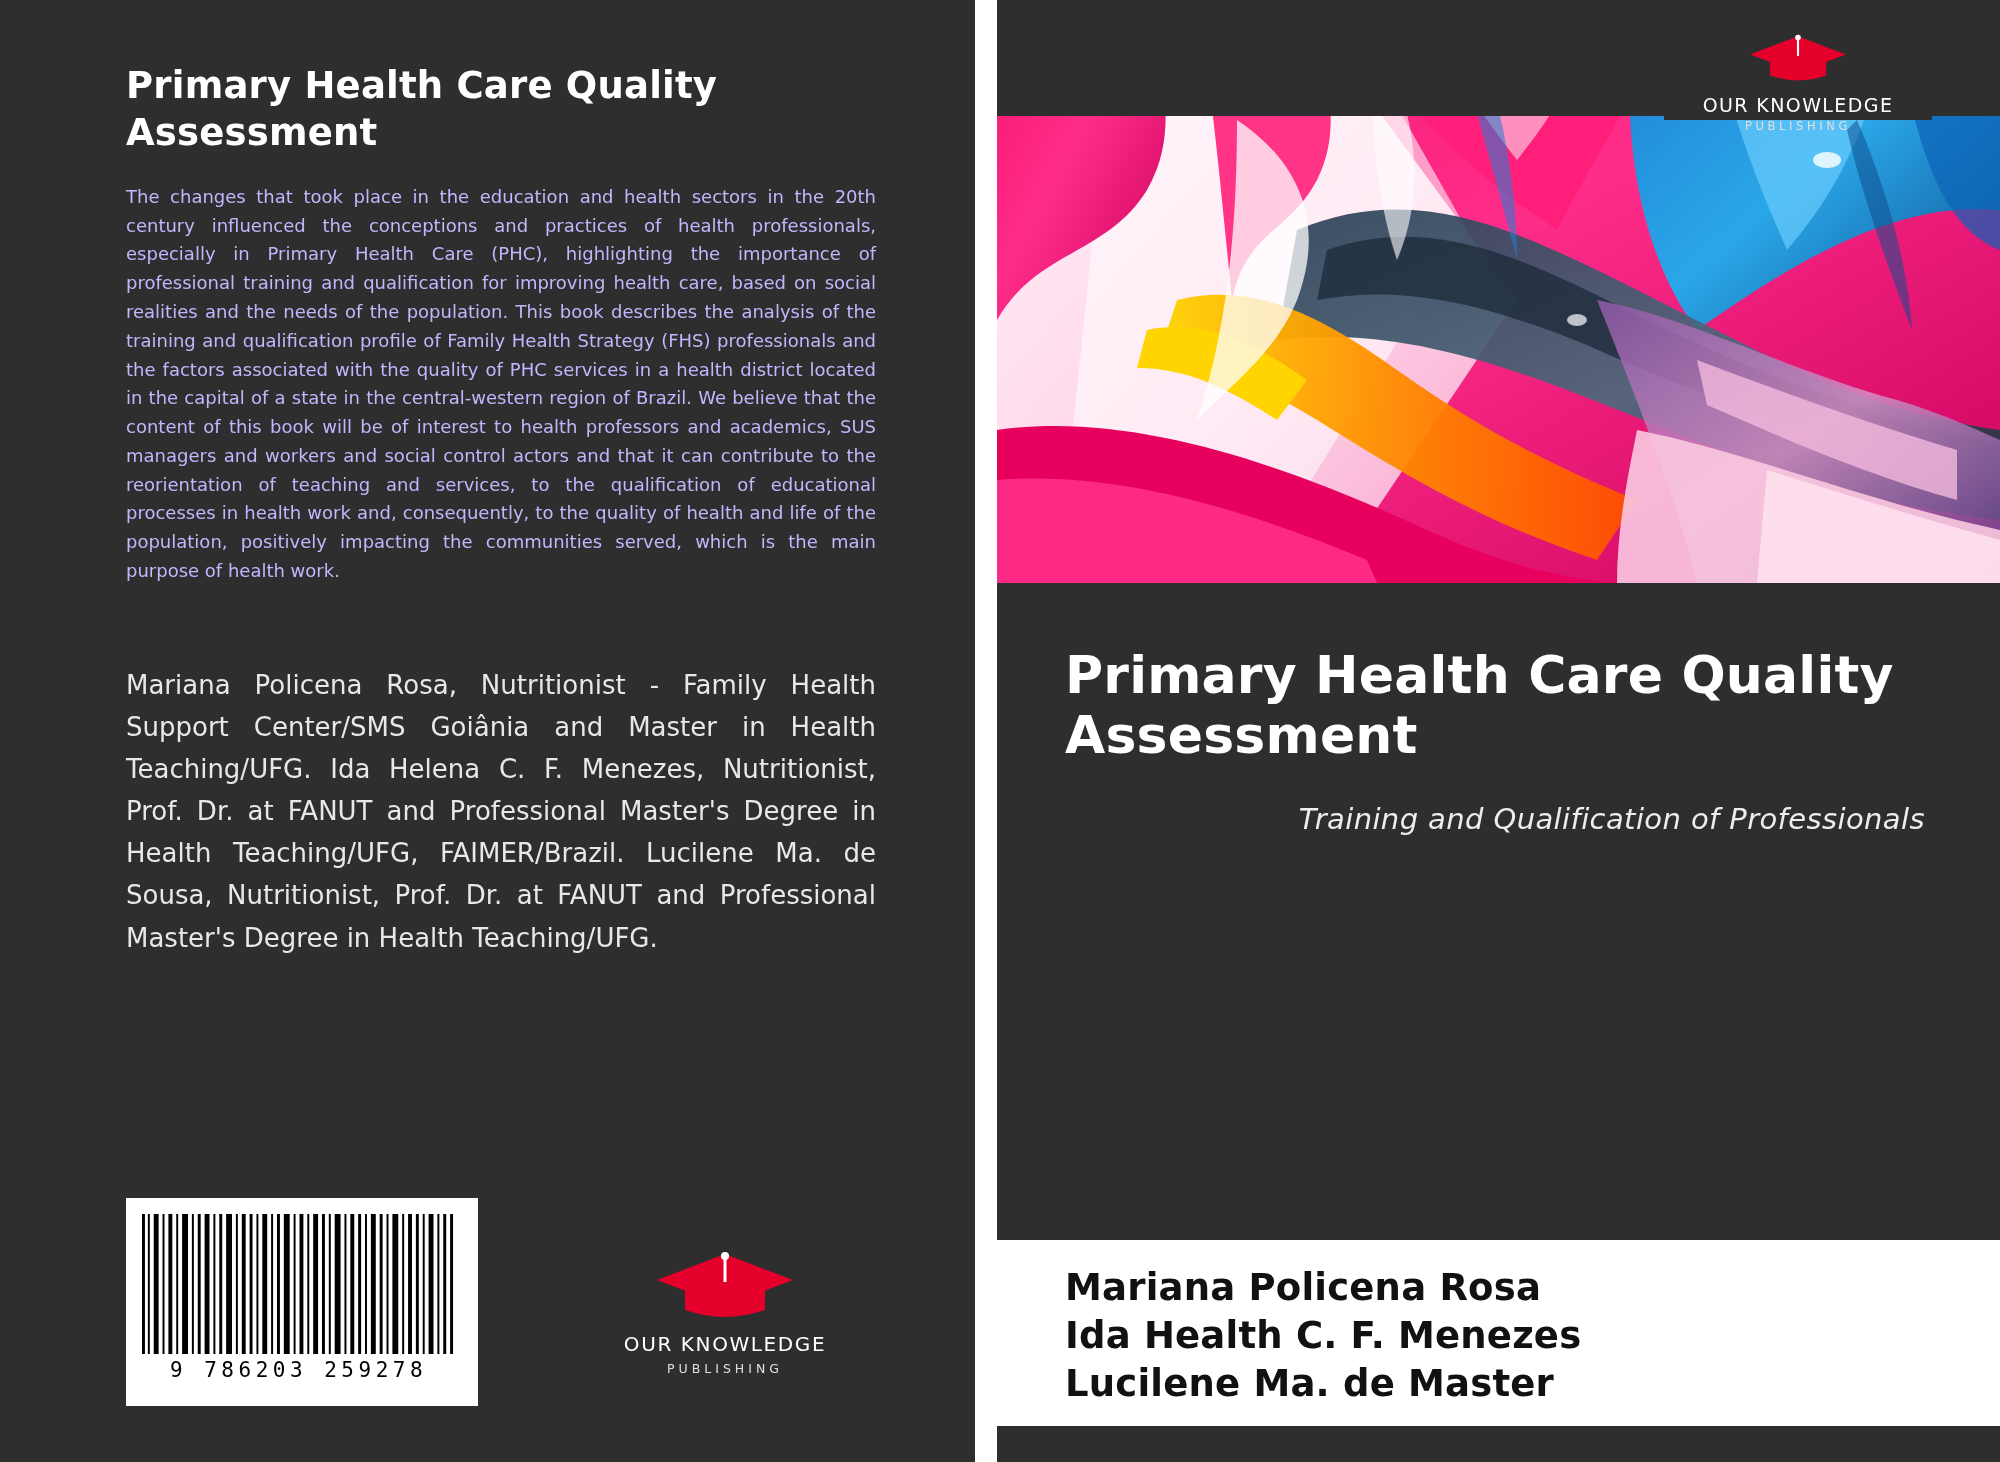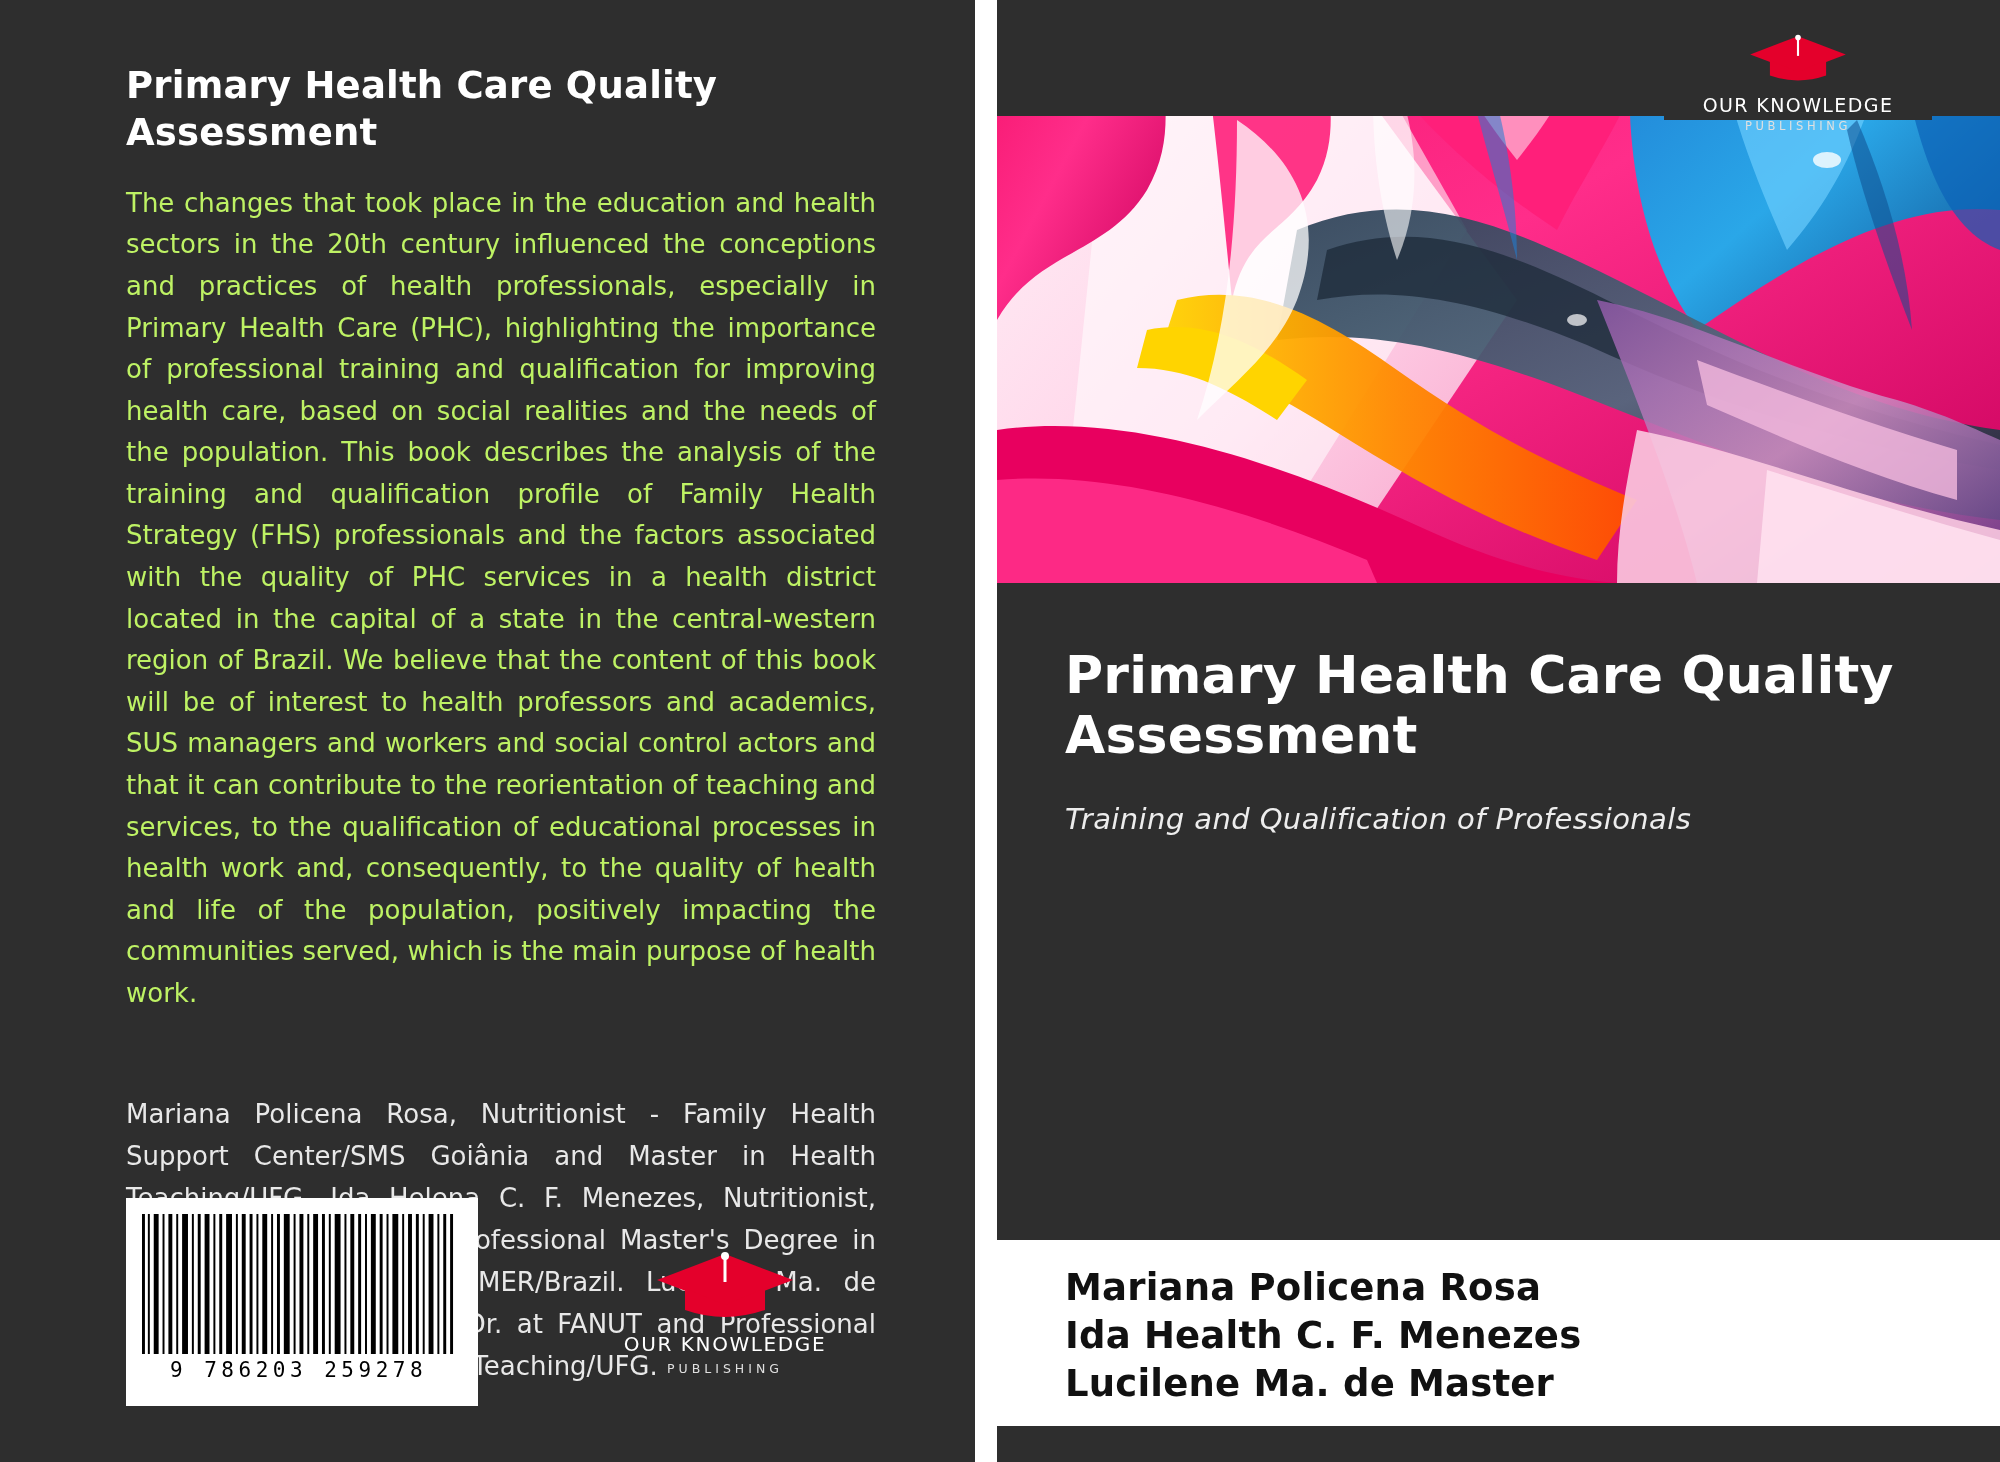--- a/index.html
+++ b/index.html
@@ -40,22 +40,22 @@
   .back-title {
     color: #ffffff;
     font-size: 37px;
     font-weight: bold;
     line-height: 1.28;
     letter-spacing: 0.2px;
     margin: 0 0 26px 0;
     width: 700px;
   }
   .back-blurb {
-    color: #bef264;
-    font-size: 26px;
+    color: #c4b5fd;
+    font-size: 18px;
     line-height: 1.60;
     text-align: justify;
     width: 750px;
     margin: 0;
   }
   .back-bio {
     color: #e8e8e8;
     font-size: 26px;
     line-height: 1.62;
     text-align: justify;
@@ -178,20 +178,21 @@
     margin: 0;
     letter-spacing: 0.2px;
   }
   .front-subtitle {
     color: #ededed;
     font-size: 29px;
     font-style: italic;
     font-family: "DejaVu Sans", sans-serif;
     margin-top: 36px;
     letter-spacing: 0.4px;
+    text-align: right;
   }
 
   .authors-band {
     position: absolute;
     left: 0;
     right: 0;
     bottom: 36px;
     height: 186px;
     background: #ffffff;
     z-index: 4;

